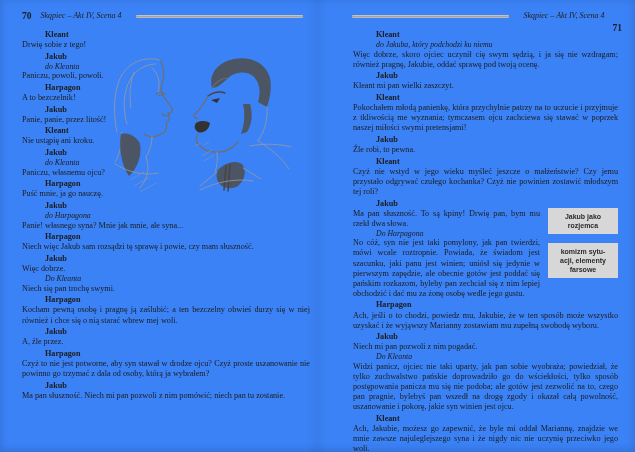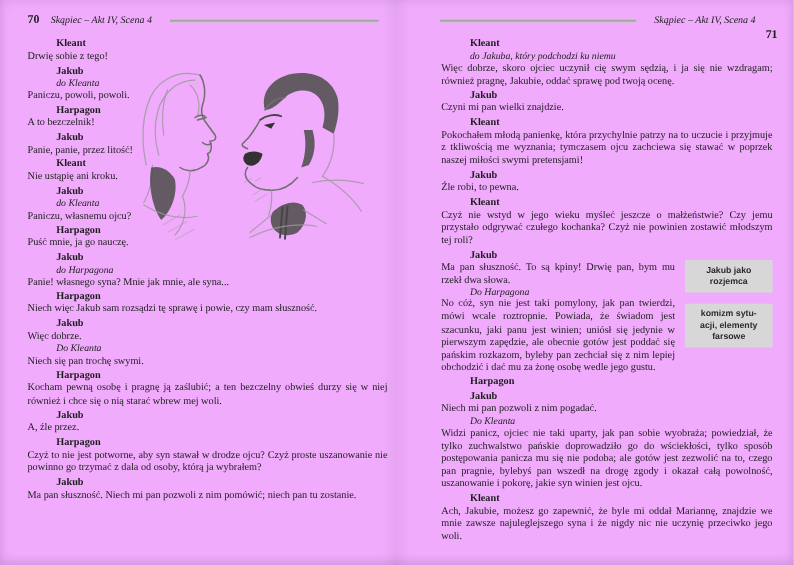--- a/index.html
+++ b/index.html
@@ -4,21 +4,21 @@
 <style>
   * { box-sizing: border-box; }
   html, body { margin: 0; padding: 0; }
   body {
     width: 635px; height: 452px; overflow: hidden;
     background: #e9e8e5;
     font-family: "Liberation Serif", serif;
   }
   .spread {
     position: relative; width: 635px; height: 452px;
-    background: #f0abfc; color: #1c1c1c;
+    background: #3b82f6; color: #1c1c1c;
     box-shadow: inset 0 0 9px rgba(0,0,0,0.10), inset 0 -4px 7px rgba(0,0,0,0.06);
   }
   .gutter {
     position: absolute; left: 306px; top: 0; width: 22px; height: 100%;
     background: linear-gradient(to right, rgba(0,0,0,0) 0%, rgba(0,0,0,0.045) 50%, rgba(0,0,0,0) 100%);
     pointer-events: none;
   }
   .page { position: absolute; top: 0; height: 452px; }
   .page-left  { left: 0;     width: 317px; }
   .page-right { left: 317px; width: 318px; }
@@ -194,21 +194,21 @@
     </div>
 
     <div class="content" id="right-content">
         <div class="speech">
           <div class="speaker">Kleant</div>
           <div class="direction">do Jakuba, który podchodzi ku niemu</div>
           <p class="line">Więc dobrze, skoro ojciec uczynił cię swym sędzią, i ja się nie wzdragam; również pragnę, Jakubie, oddać sprawę pod twoją ocenę.</p>
         </div>
         <div class="speech">
           <div class="speaker">Jakub</div>
-          <p class="line">Czyni mi pan wielki znajdzie.</p>
+          <p class="line">Kleant mi pan wielki zaszczyt.</p>
         </div>
         <div class="speech">
           <div class="speaker">Kleant</div>
           <p class="line">Pokochałem młodą panienkę, która przychylnie patrzy na to uczucie i przyjmuje z tkliwością me wyznania; tymczasem ojcu zachciewa się stawać w poprzek naszej miłości swymi pretensjami!</p>
         </div>
         <div class="speech">
           <div class="speaker">Jakub</div>
           <p class="line">Źle robi, to pewna.</p>
         </div>
         <div class="speech">
@@ -223,20 +223,21 @@
 acji, elementy
 farsowe</div>
           </aside>
           <div class="speaker">Jakub</div>
           <p class="line">Ma pan słuszność. To są kpiny! Drwię pan, bym mu rzekł dwa słowa.</p>
           <div class="direction">Do Harpagona</div>
           <p class="line">No cóż, syn nie jest taki pomylony, jak pan twierdzi, mówi wcale roztropnie. Powiada, że świadom jest szacunku, jaki panu jest winien; uniósł się jedynie w pierwszym zapędzie, ale obecnie gotów jest poddać się pańskim rozkazom, byleby pan zechciał się z nim lepiej obchodzić i dać mu za żonę osobę wedle jego gustu.</p>
         </div>
         <div class="speech">
           <div class="speaker">Harpagon</div>
+          <p class="line">Ach, jeśli o to chodzi, powiedz mu, Jakubie, że w ten sposób może wszystko uzyskać i że wyjąwszy Marianny zostawiam mu zupełną swobodę wyboru.</p>
         </div>
         <div class="speech">
           <div class="speaker">Jakub</div>
           <p class="line">Niech mi pan pozwoli z nim pogadać.</p>
           <div class="direction">Do Kleanta</div>
           <p class="line">Widzi panicz, ojciec nie taki uparty, jak pan sobie wyobraża; powiedział, że tylko zuchwalstwo pańskie doprowadziło go do wściekłości, tylko sposób postępowania panicza mu się nie podoba; ale gotów jest zezwolić na to, czego pan pragnie, bylebyś pan wszedł na drogę zgody i okazał całą powolność, uszanowanie i pokorę, jakie syn winien jest ojcu.</p>
         </div>
         <div class="speech">
           <div class="speaker">Kleant</div>
           <p class="line">Ach, Jakubie, możesz go zapewnić, że byle mi oddał Mariannę, znajdzie we mnie zawsze najuleglejszego syna i że nigdy nic nie uczynię przeciwko jego woli.</p>

